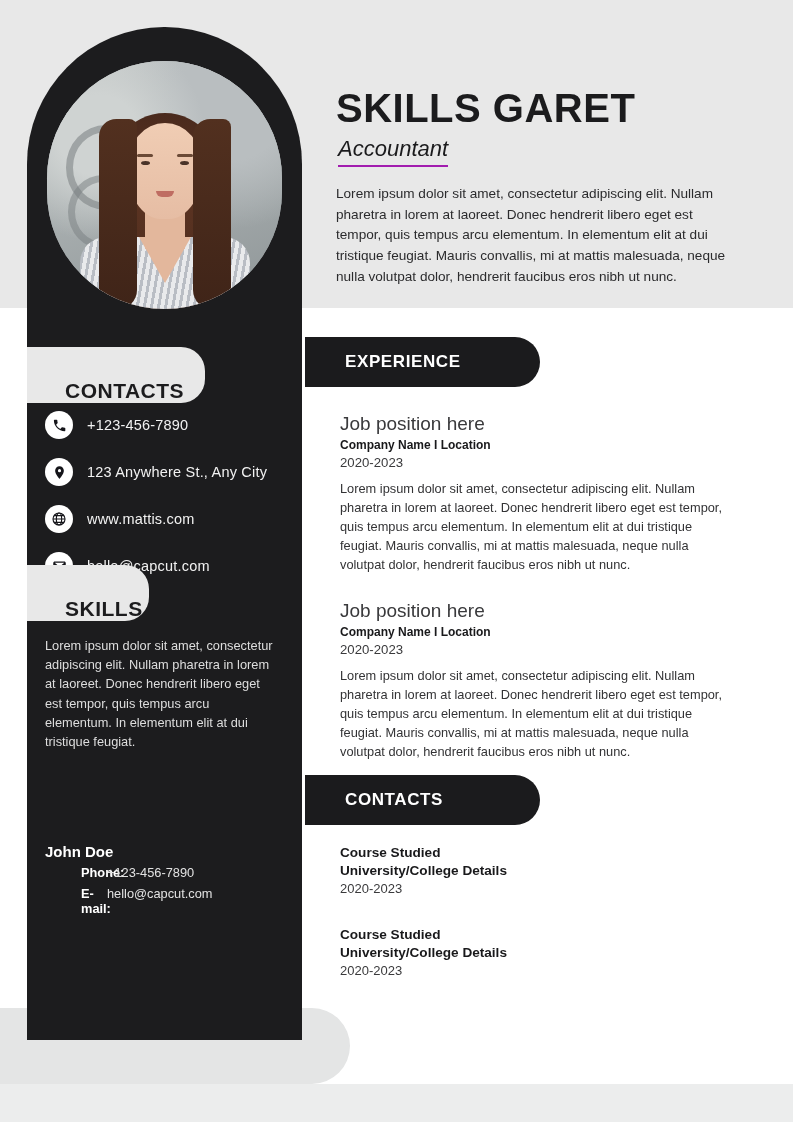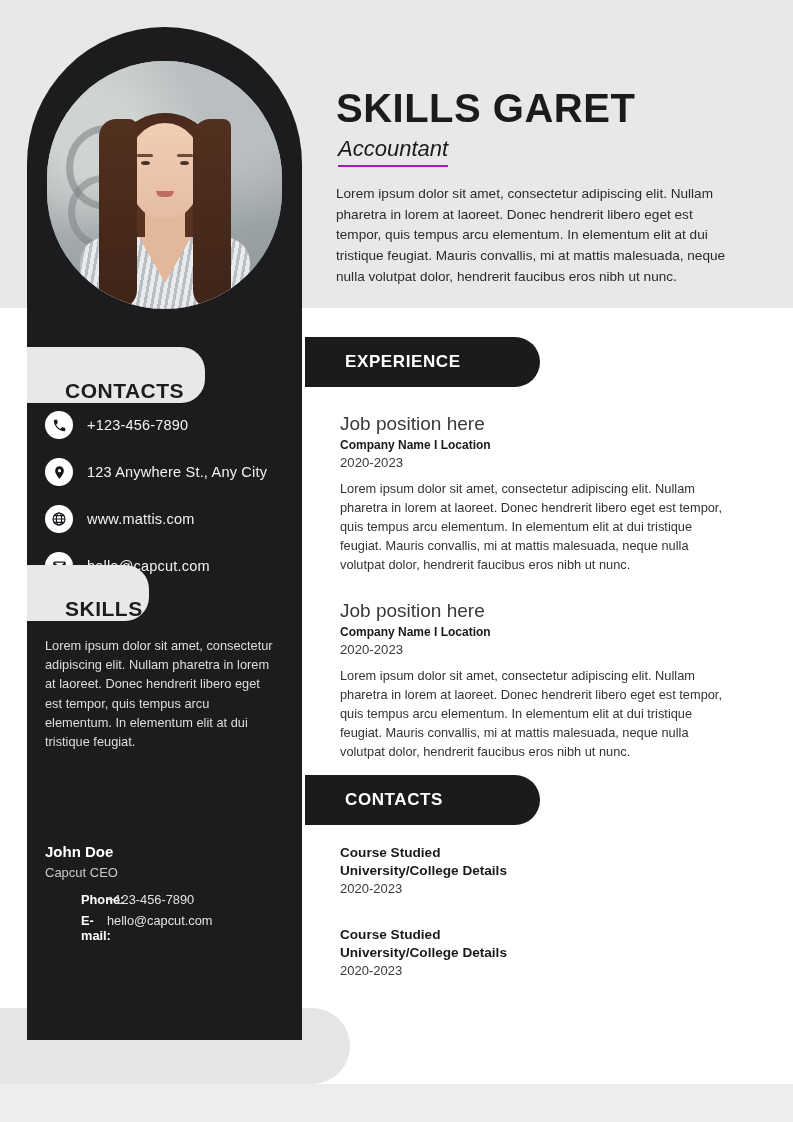--- a/index.html
+++ b/index.html
@@ -329,21 +329,20 @@
     </div>
   </div>
 
   <div class="pill" id="pill-skills">
     <span>SKILLS</span>
   </div>
   <div class="skills-text">Lorem ipsum dolor sit amet, consectetur adipiscing elit. Nullam pharetra in lorem at laoreet. Donec hendrerit libero eget est tempor, quis tempus arcu elementum. In elementum elit at dui tristique feugiat.</div>
 
   <div class="ref-block">
     <div class="ref-name">John Doe</div>
-    <div class="ref-role">Capcut CEO</div>
     <div class="ref-line">
       <span class="ref-key">Phone:</span>
       <span class="ref-val">+123-456-7890</span>
     </div>
     <div class="ref-line">
       <span class="ref-key">E-mail:</span>
       <span class="ref-val">hello@capcut.com</span>
     </div>
   </div>
 

